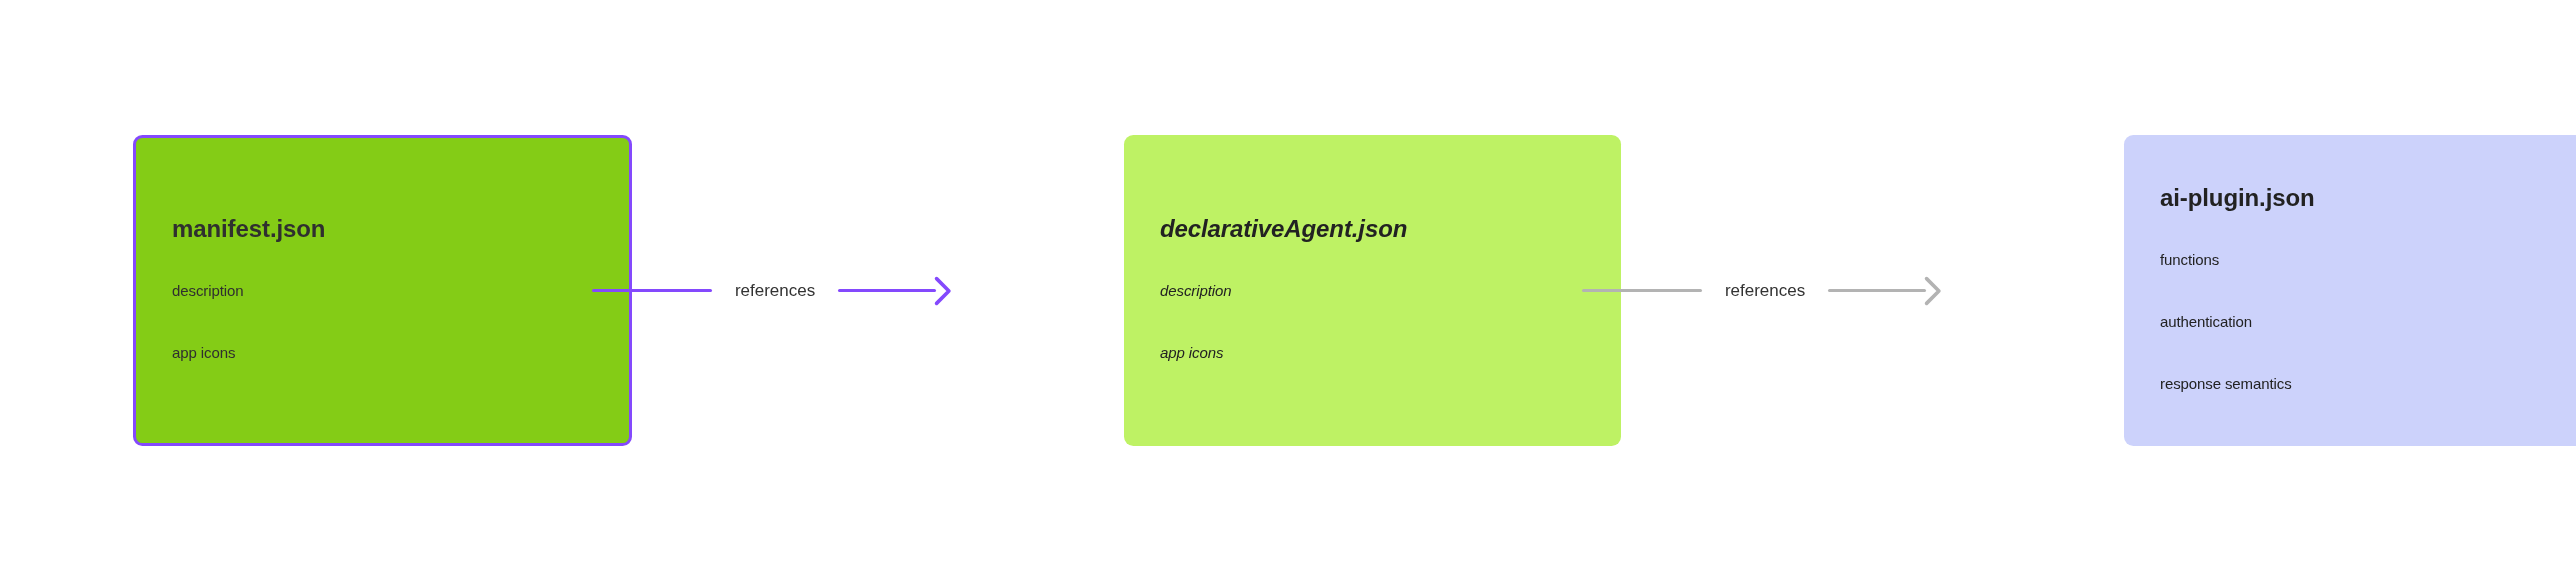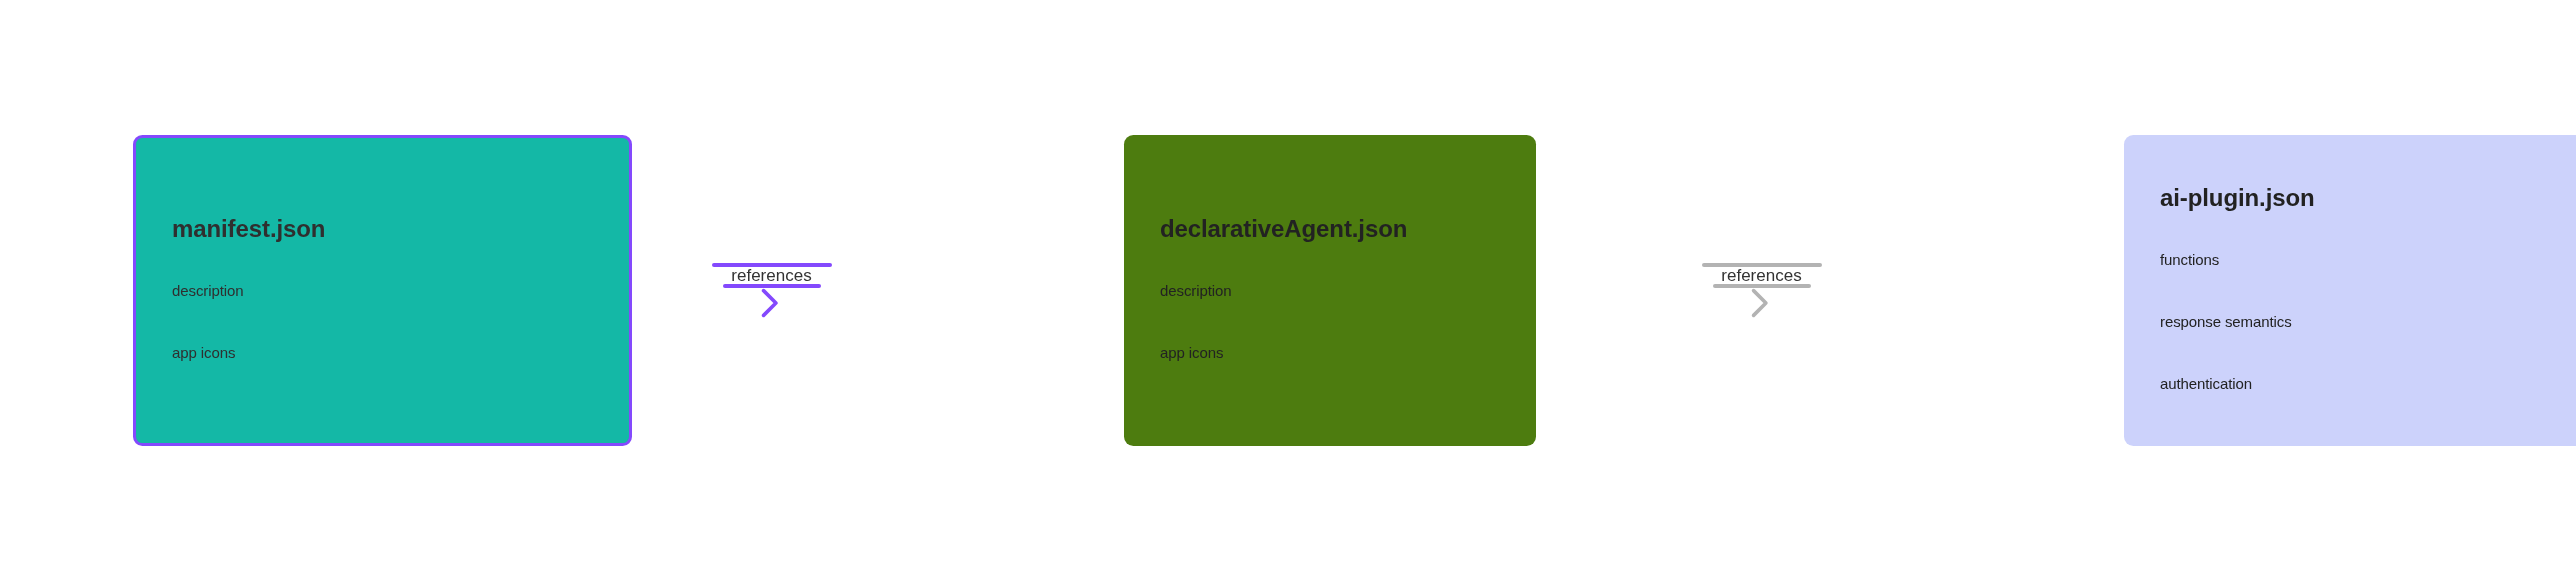--- a/index.html
+++ b/index.html
@@ -50,50 +50,50 @@
     font-weight: normal;
     line-height: 62px;
     letter-spacing: -0.1px;
     white-space: nowrap;
   }
 
   
   #node-manifest {
     left: 133px;
     width: 499px;
-    background: #14b8a6;
+    background: #84cc16;
     border: 3.6px solid #8449FD;
     color: #2f2f2f;
   }
 
   
   #node-declarative-agent {
     left: 1124px;
-    width: 412px;
-    background: #4d7c0f;
+    width: 497px;
+    background: #bef264;
     border: none;
     color: #222222;
+    font-style: italic;
   }
 
   
   #node-ai-plugin {
     left: 2124px;
     width: 499px;
     background: #ccd2fb;
     border: none;
     color: #222222;
   }
 
   
   .connector {
     position: absolute;
     top: 257px;
     height: 67px;
     display: flex;
-    flex-direction: column;
     align-items: center;
     justify-content: center;
   }
 
   .connector .conn-seg {
     height: 3.6px;
     border-radius: 2.1px;
     flex: none;
   }
 
@@ -170,18 +170,18 @@
     <div class="conn-head">
       <svg viewBox="0 0 34 58" xmlns="http://www.w3.org/2000/svg" aria-hidden="true">
         <path d="M5 5 L29 29 L5 53" fill="none" stroke="#b3b3b3" stroke-width="7" stroke-linecap="round" stroke-linejoin="round"></path>
       </svg>
     </div>
   </div>
 
   <div class="node" id="node-ai-plugin">
     <div class="node-title">ai-plugin.json</div>
     <div class="node-line">functions</div>
+    <div class="node-line">authentication</div>
     <div class="node-line">response semantics</div>
-    <div class="node-line">authentication</div>
   </div>
 
 </div>
 
 
 </body></html>

